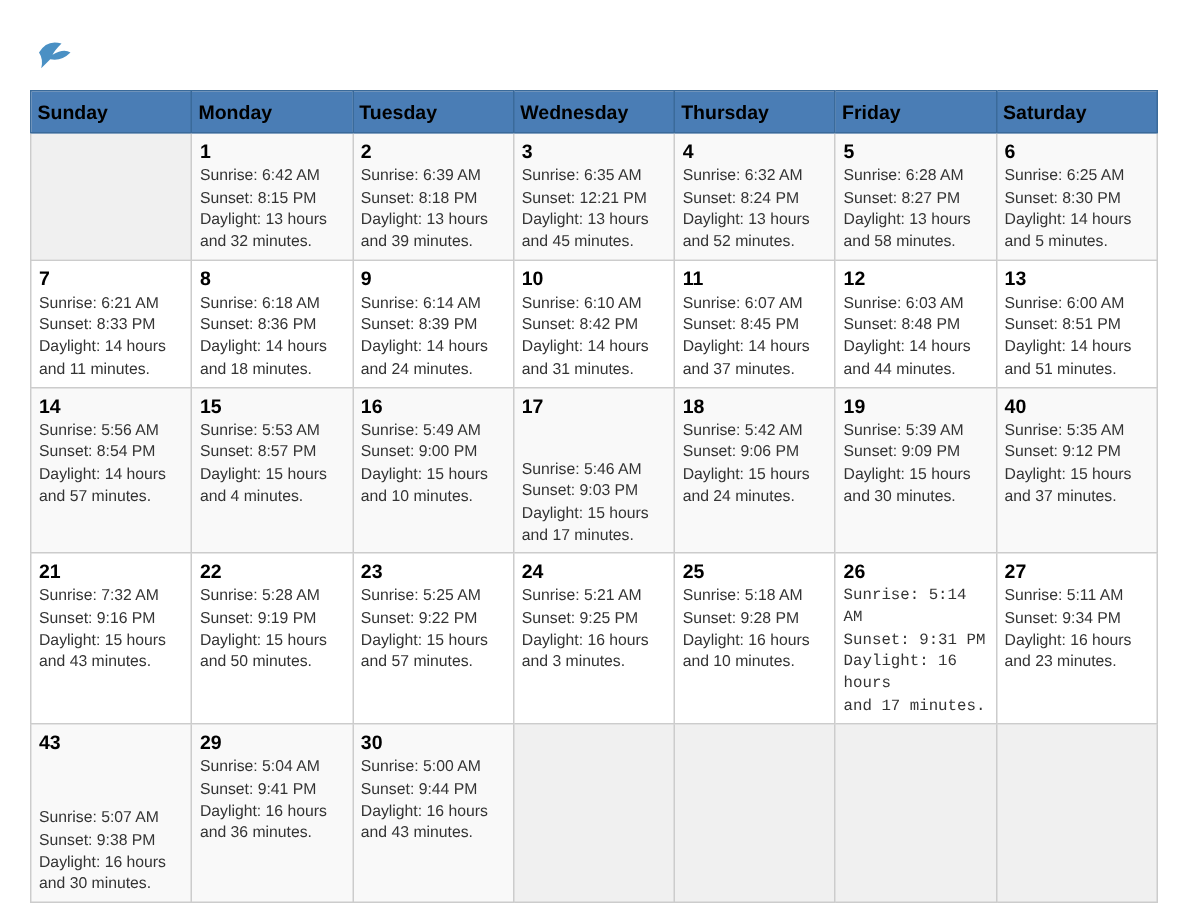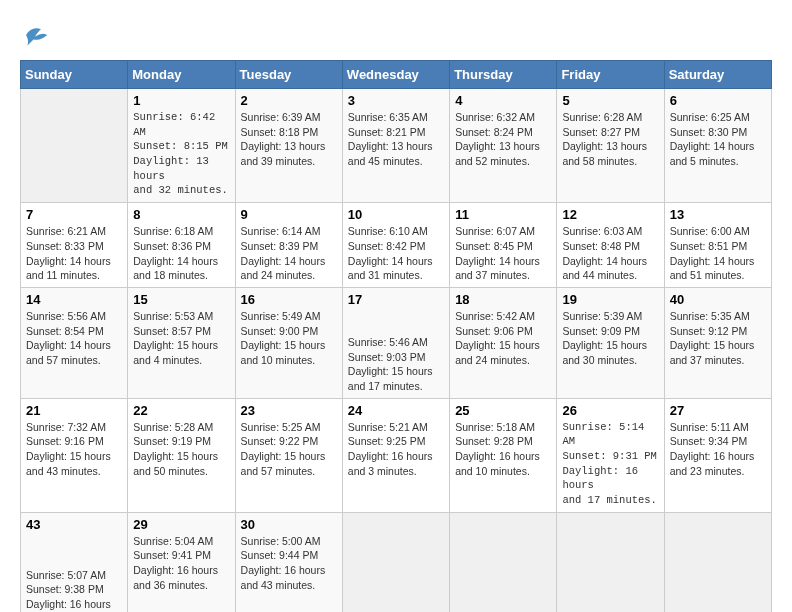--- a/index.html
+++ b/index.html
@@ -37,21 +37,21 @@
       font-size: 16px;
       color: #555;
     }
     table {
       width: 100%;
       border-collapse: collapse;
       font-size: 11px;
     }
     thead tr th {
       background-color: #4a7db5;
-      color: #ffffff;
+      color: #000000;
       padding: 6px 4px;
       text-align: left;
       font-size: 13px;
       font-weight: bold;
       border: 1px solid #3a6a9a;
     }
     tbody tr td {
       border: 1px solid #ccc;
       vertical-align: top;
       padding: 4px 5px;
@@ -109,36 +109,36 @@
         <th>Thursday</th>
         <th>Friday</th>
         <th>Saturday</th>
       </tr>
   </thead>
   <tbody id="calendar-body">
   <tr>
         <td class="empty-cell"></td>
         <td>
           <span class="day-number">1</span>
-          <div class="day-info" style="white-space: pre-line; font-family: Liberation Mono, monospace;">Sunrise: 6:42 AM
+          <div class="day-info" style="white-space: pre-line;">Sunrise: 6:42 AM
 Sunset: 8:15 PM
 Daylight: 13 hours
 and 32 minutes.</div>
         </td>
         <td>
           <span class="day-number">2</span>
           <div class="day-info" style="white-space: pre-line;">Sunrise: 6:39 AM
 Sunset: 8:18 PM
 Daylight: 13 hours
 and 39 minutes.</div>
         </td>
         <td>
           <span class="day-number">3</span>
           <div class="day-info" style="white-space: pre-line;">Sunrise: 6:35 AM
-Sunset: 8:21 PM
+Sunset: 12:21 PM
 Daylight: 13 hours
 and 45 minutes.</div>
         </td>
         <td>
           <span class="day-number">4</span>
           <div class="day-info" style="white-space: pre-line;">Sunrise: 6:32 AM
 Sunset: 8:24 PM
 Daylight: 13 hours
 and 52 minutes.</div>
         </td>

